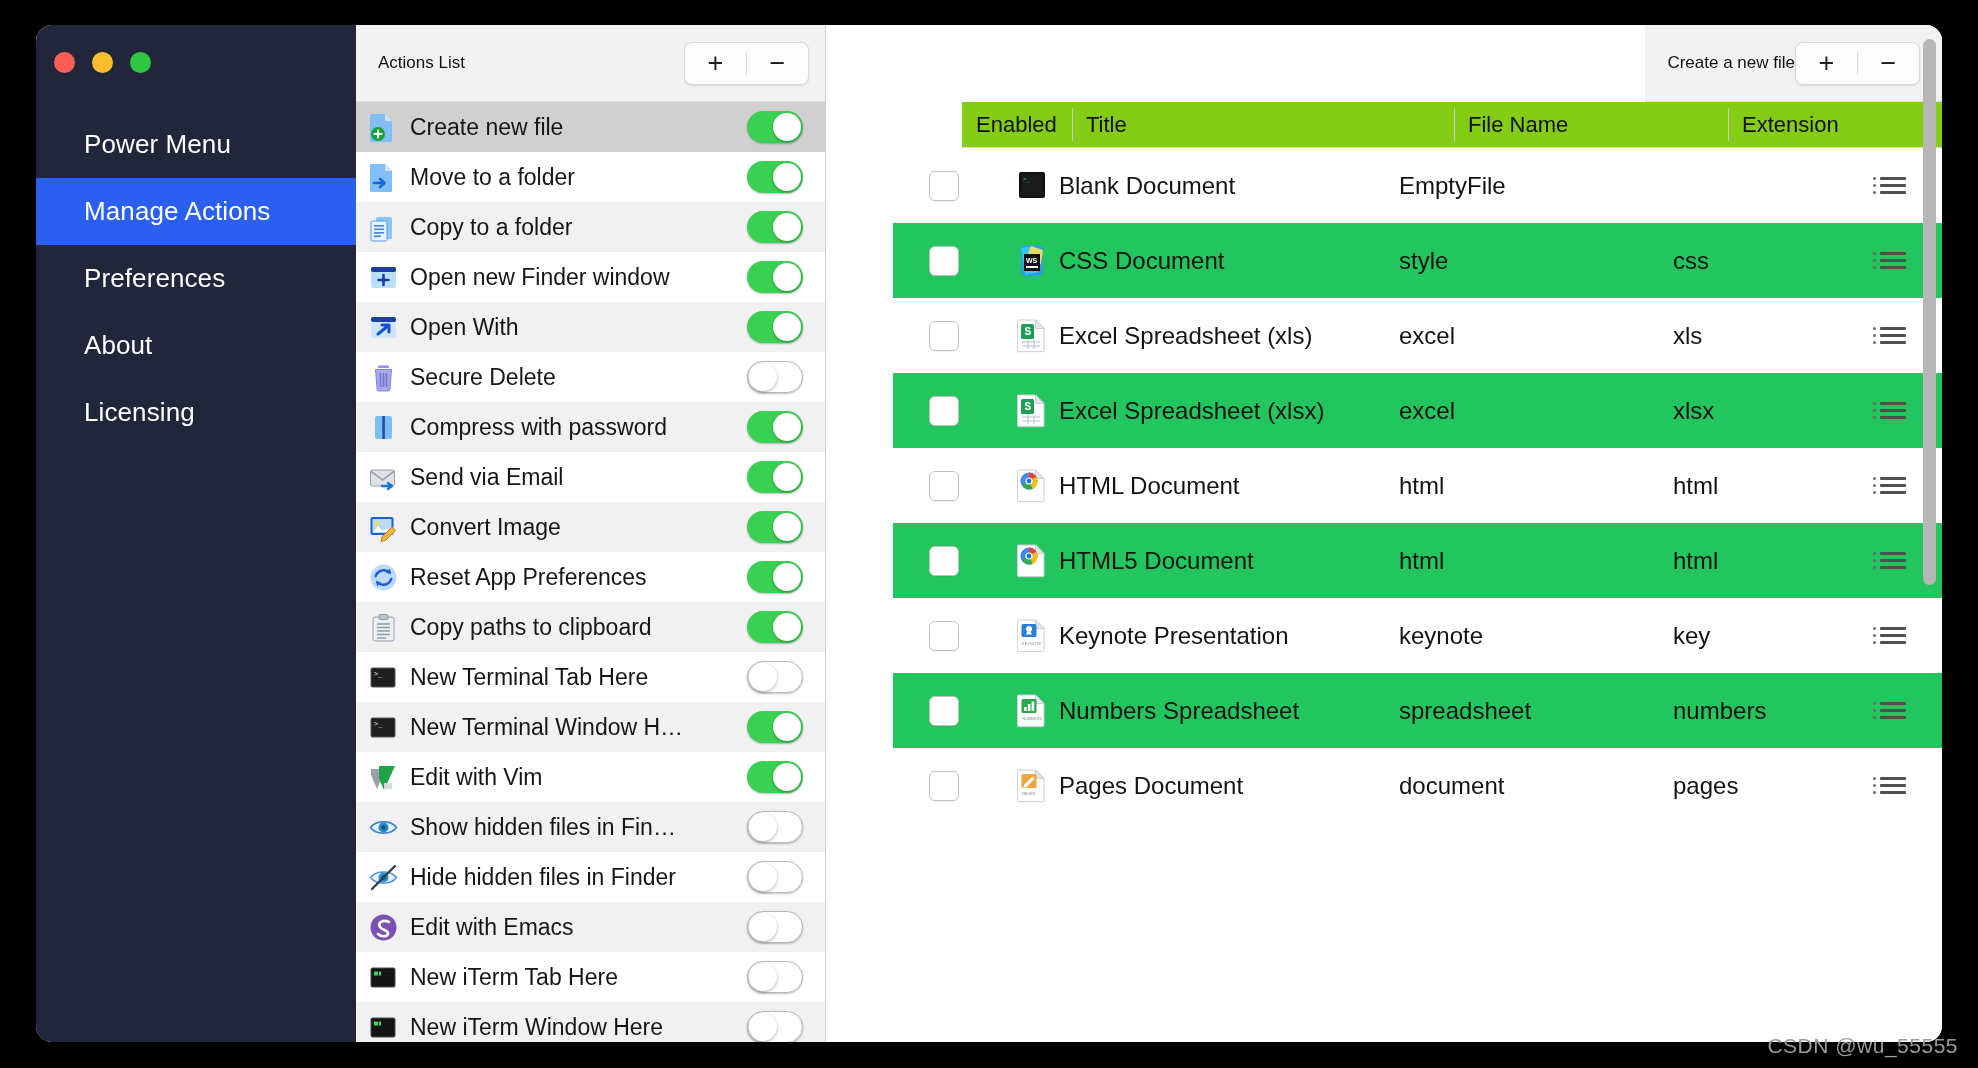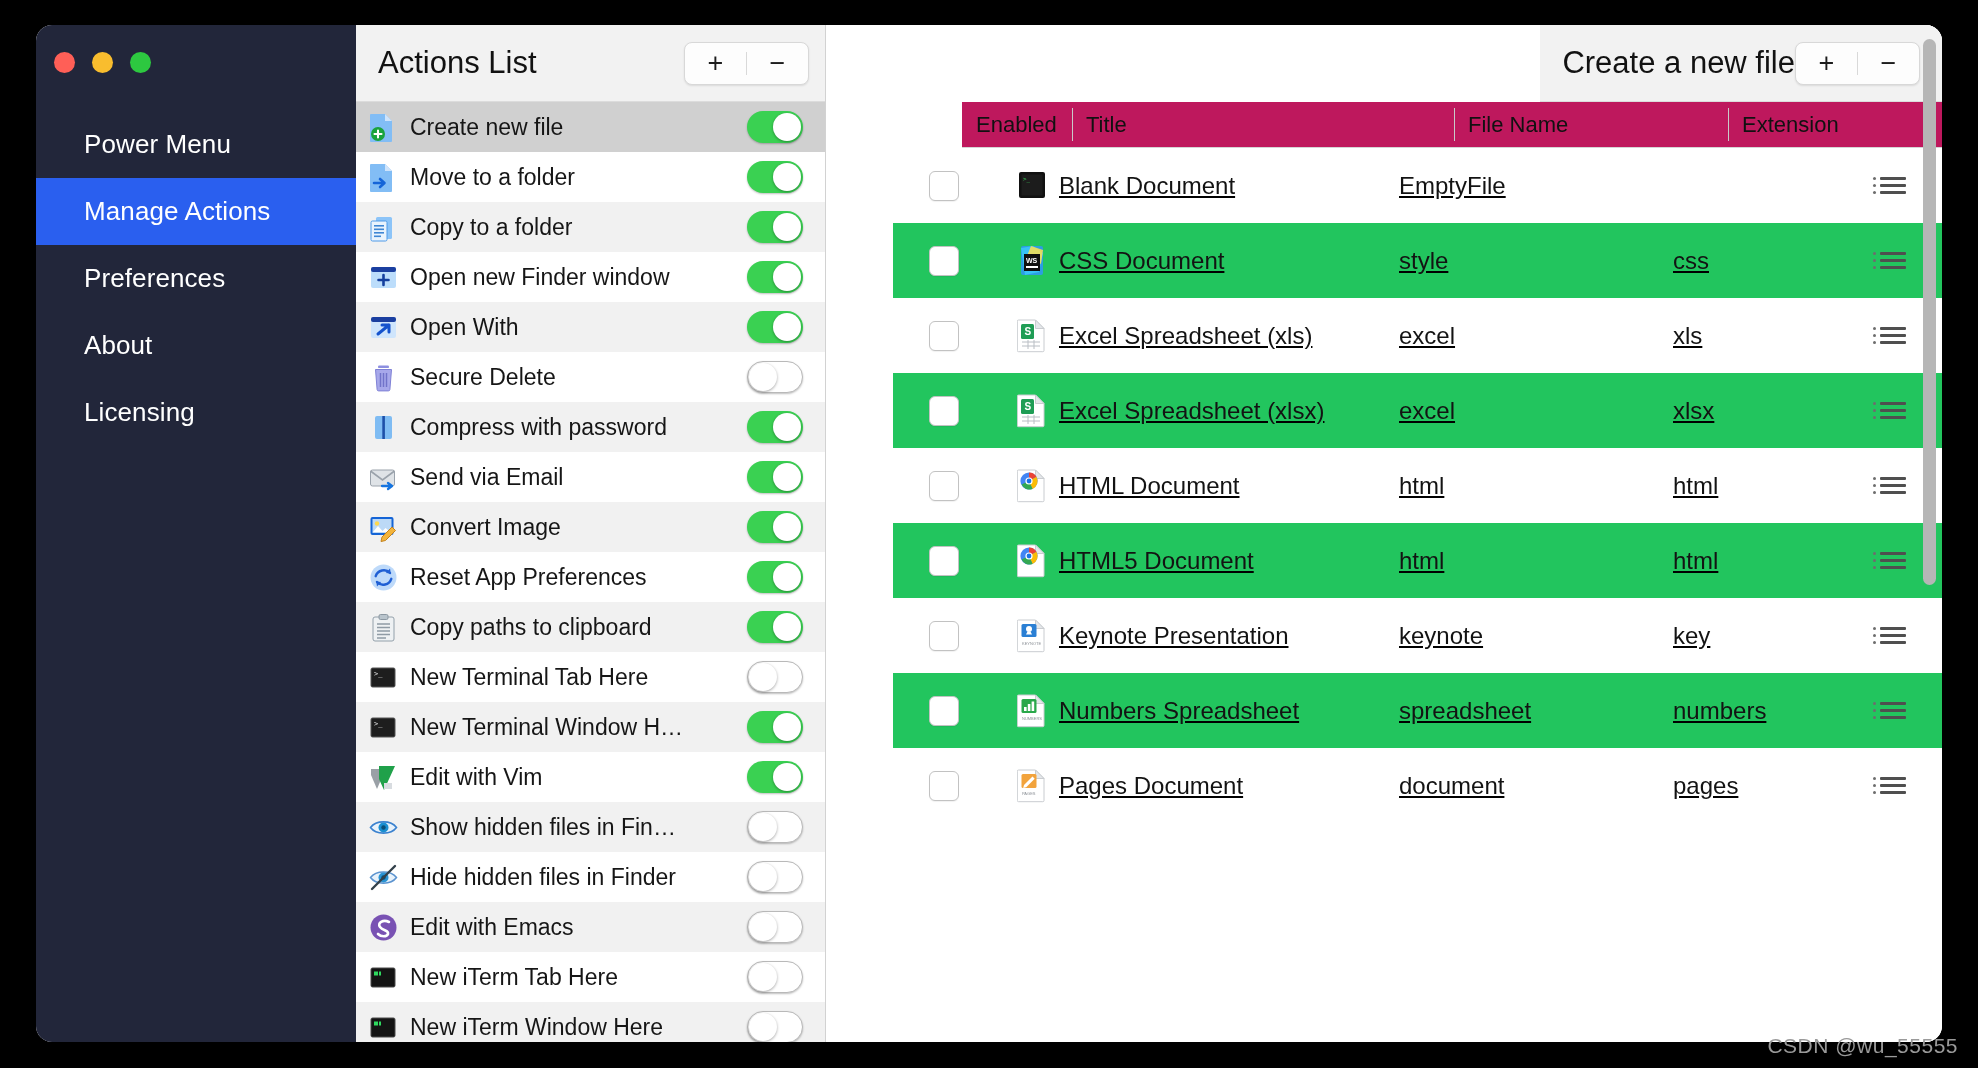--- a/index.html
+++ b/index.html
@@ -62,21 +62,21 @@
   }
   .panel-head {
     height: 77px;
     flex: 0 0 77px;
     background: #f2f2f2;
     border-bottom: 1px solid #dcdcdc;
     display: flex; align-items: center;
     padding: 0 16px 0 22px;
     justify-content: space-between;
   }
-  .panel-title { font-size: 31px; color: #121212; }
+  .panel-title { font-size: 17px; color: #121212; }
 
   .seg {
     display: flex; align-items: stretch;
     height: 43px;
     background: #fdfdfd;
     border: 1px solid #d8d8d8;
     border-radius: 8px;
     box-shadow: 0 1px 2px rgba(0,0,0,.10);
     overflow: hidden;
   }
@@ -143,41 +143,40 @@
     background: #fff;
     position: relative;
     align-items: flex-end;
   }
   #detail .panel-head { padding-right: 22px; }
 
   .tbl-head {
     height: 46px;
     flex: 0 0 46px;
     display: flex; align-items: center;
-    background: #be185d;
+    background: #84cc16;
     border-bottom: 1px solid #d5d5d5;
     font-size: 22px; color: #111;
   }
   .th { padding-left: 14px; position: relative; height: 100%; display: flex; align-items: center; }
   .th + .th::before {
     content: ""; position: absolute; left: 0; top: 6px; bottom: 6px;
     width: 1px; background: #c9c9c9;
   }
   .c-enabled { width: 110px; flex: 0 0 110px; }
   .c-title   { width: 382px; flex: 0 0 382px; }
   .c-file    { width: 274px; flex: 0 0 274px; }
   .c-ext     { width: 200px; flex: 0 0 200px; }
   .c-menu    { flex: 1 1 auto; }
 
   #tbl-body { flex: 1 1 auto; overflow: hidden; position: relative; }
   .tr {
     height: 75px;
     display: flex; align-items: center;
     cursor: default;
-    text-decoration: underline;
   }
   .tr.alt { background: #22c55e; }
   .td { padding-left: 14px; display: flex; align-items: center; height: 100%; font-size: 24px; color: #131313; }
   .cbox {
     width: 30px; height: 30px;
     border: 1px solid #c2c2c2;
     border-radius: 6px;
     background: #fff;
     box-shadow: 0 1px 1px rgba(0,0,0,.06);
     margin-left: 22px;

